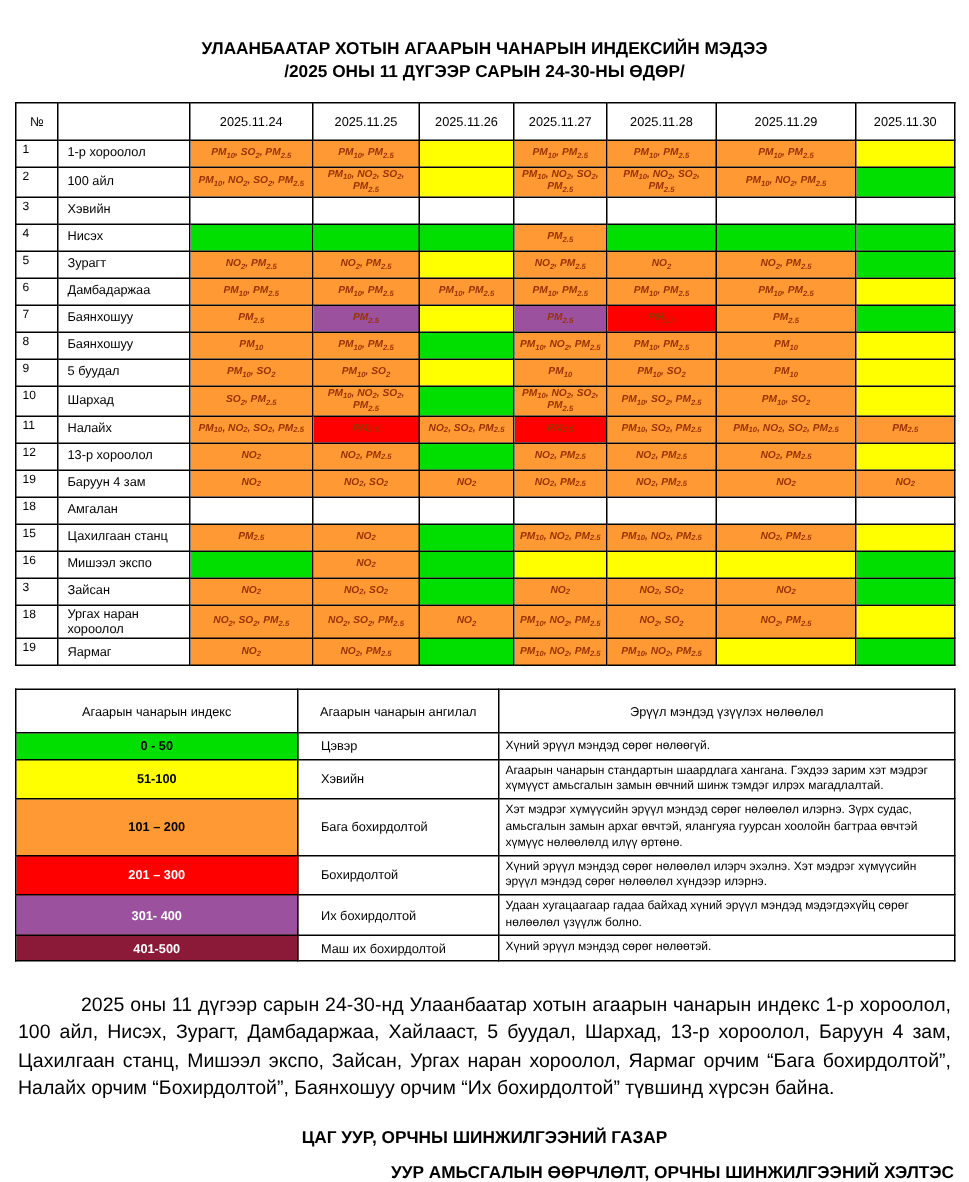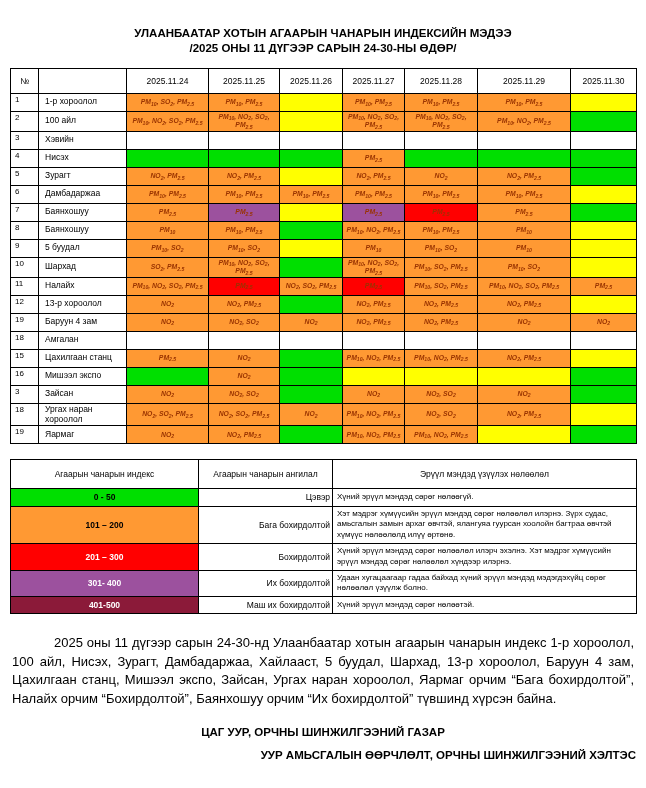--- a/index.html
+++ b/index.html
@@ -17,21 +17,21 @@
   .aqi td{ height:15px;vertical-align:middle; }
   .aqi td.num{ font-size:8px;text-align:left;vertical-align:top;padding:1px 0 0 4px;background:#fff; }
   .aqi td.station{ font-size:8.5px;text-align:left;padding:1px 2px 1px 6px;background:#fff;line-height:1.15; }
   .aqi td.pollutant{ font-size:6.8px;font-weight:bold;font-style:italic;color:#993300;text-align:center;padding:1px 1px;line-height:1.25; }
   sub{ font-size:0.75em;vertical-align:baseline;position:relative;top:0.28em; }
   
   .legend{ width:626px;margin-top:15px; }
   .legend th,.legend td{ border:1px solid #000; }
   .legend th{ font-size:8.5px;font-weight:normal;text-align:center;vertical-align:middle;padding:2px 2px;line-height:1.2;height:24px; }
   .legend td.range{ font-size:8.5px;font-weight:bold;text-align:center;vertical-align:middle;padding:3px 2px; }
-  .legend td.cat{ font-size:8.5px;text-align:right;vertical-align:middle;padding:3px 2px;line-height:1.2; }
+  .legend td.cat{ font-size:8.5px;text-align:left;vertical-align:middle;padding:3px 15px;line-height:1.2; }
   .legend td.effect{ font-size:8px;text-align:left;vertical-align:middle;padding:2px 4px;line-height:1.35; }
   
   .summary{ font-size:13px;line-height:1.42;text-align:justify;text-indent:42px;margin:20px 2px 17px 2px; }
   .footer-line{ text-align:center;font-weight:bold;font-size:11.5px; }
   .footer-line.first{ margin-top:18px; }
   .footer-line.second{ margin-top:11px;text-align:right; }
 </style>
 </head>
 <body>
 
@@ -289,20 +289,25 @@
       <th>Эрүүл мэндэд үзүүлэх нөлөөлөл</th>
     </tr>
   </thead>
   <tbody>
       <tr>
         <td class="range" style="background: rgb(0, 223, 0); color: rgb(0, 0, 0);">0 - 50</td>
         <td class="cat">Цэвэр</td>
         <td class="effect">Хүний эрүүл мэндэд сөрөг нөлөөгүй.</td>
       </tr>
       <tr>
+        <td class="range" style="background: rgb(255, 255, 0); color: rgb(0, 0, 0);">51-100</td>
+        <td class="cat">Хэвийн</td>
+        <td class="effect">Агаарын чанарын стандартын шаардлага хангана. Гэхдээ зарим хэт мэдрэг хүмүүст  амьсгалын замын өвчний шинж тэмдэг илрэх магадлалтай.</td>
+      </tr>
+      <tr>
         <td class="range" style="background: rgb(255, 153, 51); color: rgb(0, 0, 0);">101 – 200</td>
         <td class="cat">Бага бохирдолтой</td>
         <td class="effect">Хэт мэдрэг хүмүүсийн эрүүл мэндэд  сөрөг нөлөөлөл илэрнэ. Зүрх судас, амьсгалын замын архаг өвчтэй, ялангуяа гуурсан хоолойн багтраа өвчтэй хүмүүс нөлөөлөлд илүү өртөнө.</td>
       </tr>
       <tr>
         <td class="range" style="background: rgb(255, 0, 0); color: rgb(255, 255, 255);">201 – 300</td>
         <td class="cat">Бохирдолтой</td>
         <td class="effect">Хүний эрүүл мэндэд сөрөг нөлөөлөл илэрч эхэлнэ. Хэт мэдрэг хүмүүсийн эрүүл мэндэд сөрөг нөлөөлөл хүндээр илэрнэ.</td>
       </tr>
       <tr>

